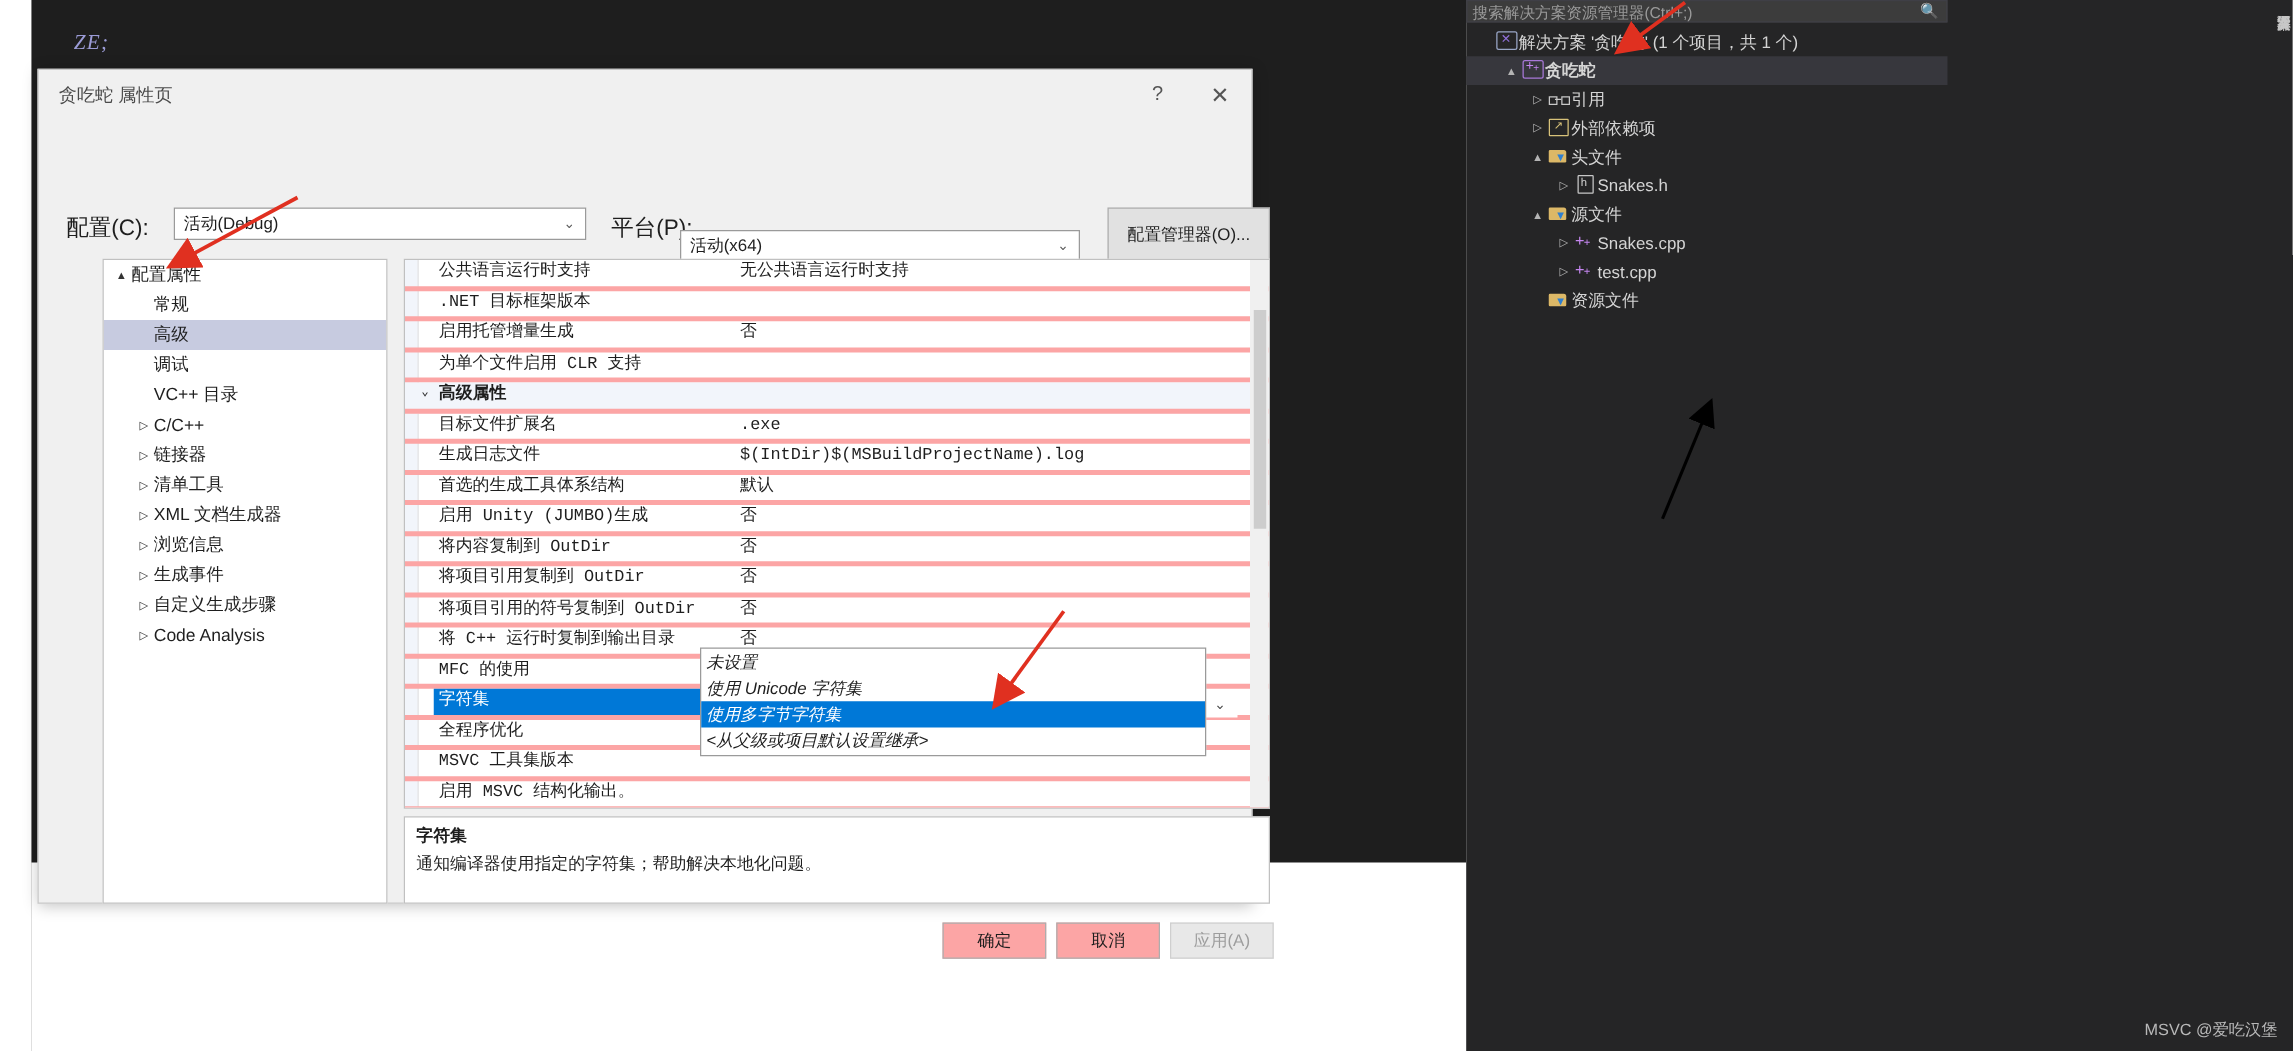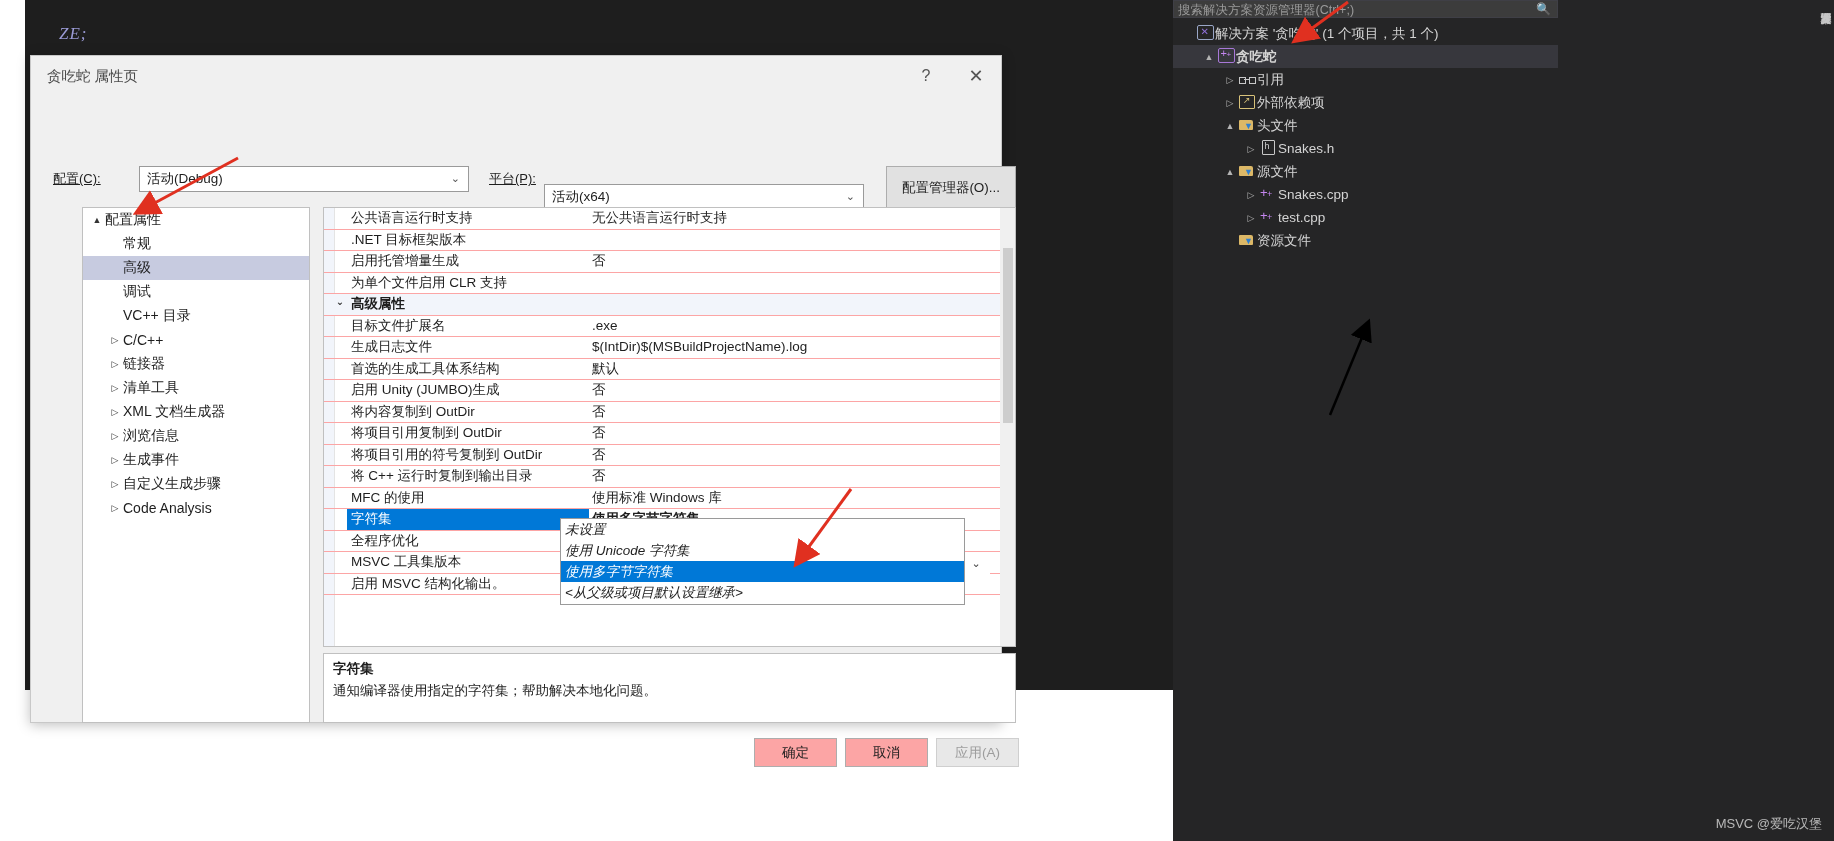--- a/index.html
+++ b/index.html
@@ -79,21 +79,21 @@
     position:absolute;left:880px;top:7px;width:30px;height:26px;
     display:flex;align-items:center;justify-content:center;
     font-size:16px;color:#555;cursor:default;
   }
   #dialog-close-btn{
     position:absolute;left:930px;top:7px;width:30px;height:26px;
     display:flex;align-items:center;justify-content:center;
     font-size:18px;color:#555;cursor:default;
   }
 
-  .cfg-label{position:absolute;font-size:13px;color:#1e1e1e;text-decoration:underline;}
+  .cfg-label{position:absolute;font-size:18px;color:#1e1e1e;}
   .cfg-combo{
     position:absolute;height:26px;background:#ffffff;
     border:1px solid #9a9a9a;box-sizing:border-box;
   }
   .cfg-combo .val{
     position:absolute;left:7px;top:3px;font-size:13.5px;color:#1e1e1e;
   }
   .cfg-combo .arrow{
     position:absolute;right:8px;top:5px;font-size:11px;color:#555;
   }
@@ -121,21 +121,21 @@
   .tree-lbl{font-size:14px;}
 
   
   #prop-grid-wrap{
     position:absolute;left:292px;top:151px;width:693px;height:440px;
     background:#ffffff;border:1px solid #c0c0c0;box-sizing:border-box;
     overflow:hidden;
   }
   .pg-row{
     position:relative;height:20.5px;display:flex;align-items:center;
-    border-bottom:1px solid #fca5a5;font-size:13.5px;
+    border-bottom:4px solid #fca5a5;font-size:13.5px;font-family:Liberation Mono, monospace;
   }
   .pg-row.category{background:#f2f5fb;font-weight:bold;}
   .pg-row.selected .pg-name{background:#0078d7;color:#ffffff;}
   .pg-exp{
     position:absolute;left:9px;top:2px;width:14px;text-align:center;
     font-size:10px;color:#333;
   }
   .pg-name{
     position:absolute;left:23px;top:0;width:242px;height:20.5px;
     line-height:20.5px;padding-left:4px;box-sizing:border-box;

